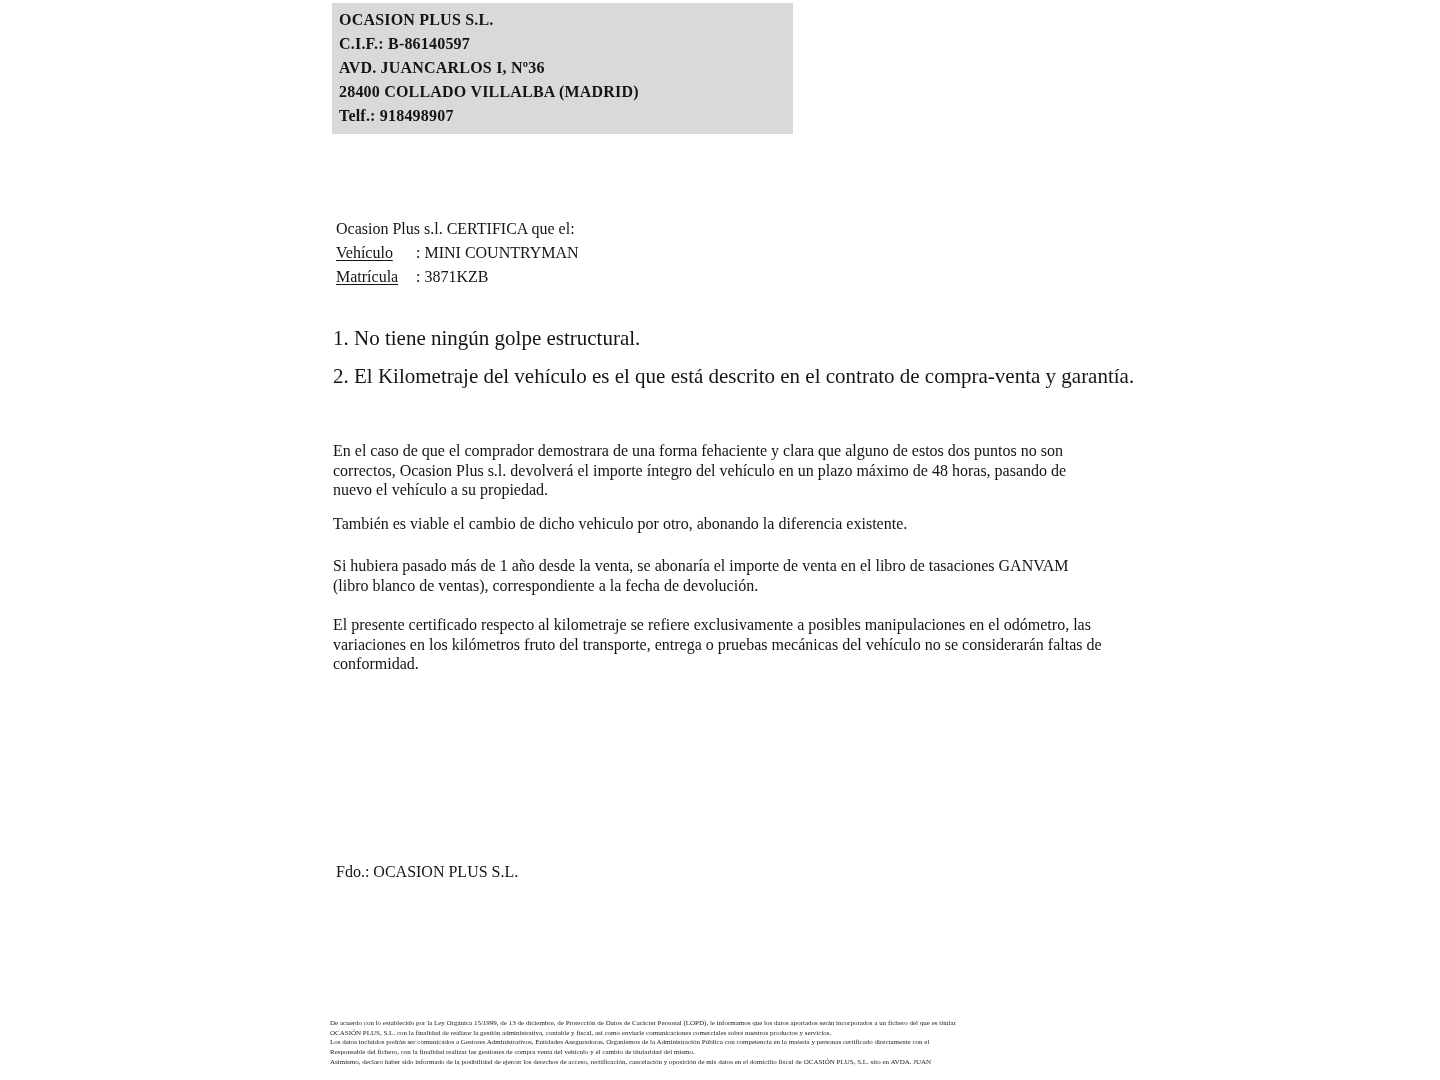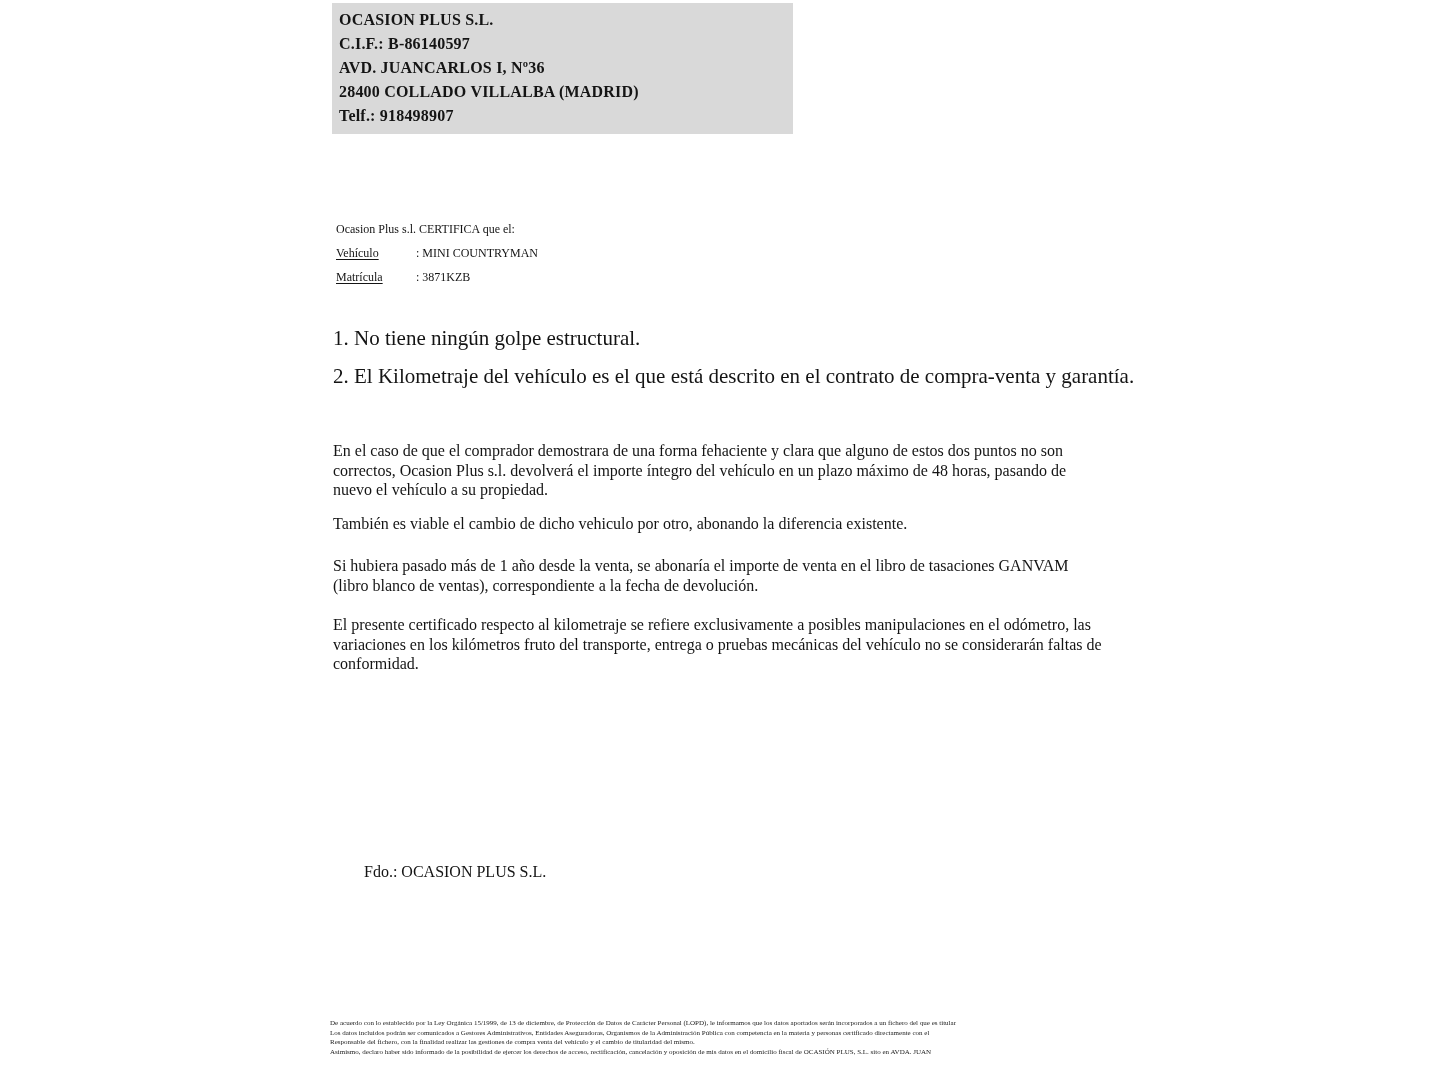--- a/index.html
+++ b/index.html
@@ -26,21 +26,21 @@
   }
   .date-line {
     position: absolute;
     left: 683px; top: 172px;
     font-size: 16px;
     white-space: nowrap;
   }
   .cert-block {
     position: absolute;
     left: 336px; top: 217px;
-    font-size: 12px;
+    font-size: 16px;
     line-height: 24px;
   }
   .cert-field-label {
     display: inline-block;
     width: 80px;
     text-decoration: underline;
   }
   .cert-field-label u, .cert-field-label { text-underline-offset: 2px; }
   .point {
     position: absolute;
@@ -58,21 +58,20 @@
     line-height: 19.5px;
   }
   .para-1 { top: 441px; }
   .para-2 { top: 514px; }
   .para-3 { top: 556px; }
   .para-4 { top: 615px; }
   .signature {
     position: absolute;
     left: 336px; top: 863px;
     font-size: 16px;
-    margin-left: 28px;
   }
   .legal-footer {
     position: absolute;
     left: 330px; top: 1019px;
     width: 780px;
     font-size: 7px;
     line-height: 9.7px;
     color: #222222;
   }
   .legal-footer .legal-line { white-space: nowrap; overflow: hidden; }
@@ -106,18 +105,19 @@
 
   <div class="para para-1">En el caso de que el comprador demostrara de una forma fehaciente y clara que alguno de estos dos puntos no son correctos, Ocasion Plus s.l. devolverá el importe íntegro del vehículo en un plazo máximo de 48 horas, pasando de nuevo el vehículo a su propiedad.</div>
   <div class="para para-2">También es viable el cambio de dicho vehiculo por otro, abonando la diferencia existente.</div>
   <div class="para para-3">Si hubiera pasado más de 1 año desde la venta, se abonaría el importe de venta en el libro de tasaciones GANVAM (libro blanco de ventas), correspondiente a la fecha de devolución.</div>
   <div class="para para-4">El presente certificado respecto al kilometraje se refiere exclusivamente a posibles manipulaciones en el odómetro, las variaciones en los kilómetros fruto del transporte, entrega o pruebas mecánicas del vehículo no se considerarán faltas de conformidad.</div>
 
   <div class="signature">Fdo.: OCASION PLUS S.L.</div>
 
   <div class="legal-footer">
     <div class="legal-line">De acuerdo con lo establecido por la Ley Orgánica 15/1999, de 13 de diciembre, de Protección de Datos de Carácter Personal (LOPD), le informamos que los datos aportados serán incorporados a un fichero del que es titular</div>
+    <div class="legal-line">OCASIÓN PLUS, S.L. con la finalidad de realizar la gestión administrativa, contable y fiscal, así como enviarle comunicaciones comerciales sobre nuestros productos y servicios.</div>
     <div class="legal-line">Los datos incluidos podrán ser comunicados a Gestores Administrativos, Entidades Aseguradoras, Organismos de la Administración Pública con competencia en la materia y personas certificado directamente con el</div>
     <div class="legal-line">Responsable del fichero, con la finalidad realizar las gestiones de compra venta del vehículo y el cambio de titularidad del mismo.</div>
     <div class="legal-line">Asimismo, declaro haber sido informado de la posibilidad de ejercer los derechos de acceso, rectificación, cancelación y oposición de mis datos en el domicilio fiscal de OCASIÓN PLUS, S.L. sito en AVDA. JUAN</div>
   </div>
 
 </div>
 
 </body></html>

